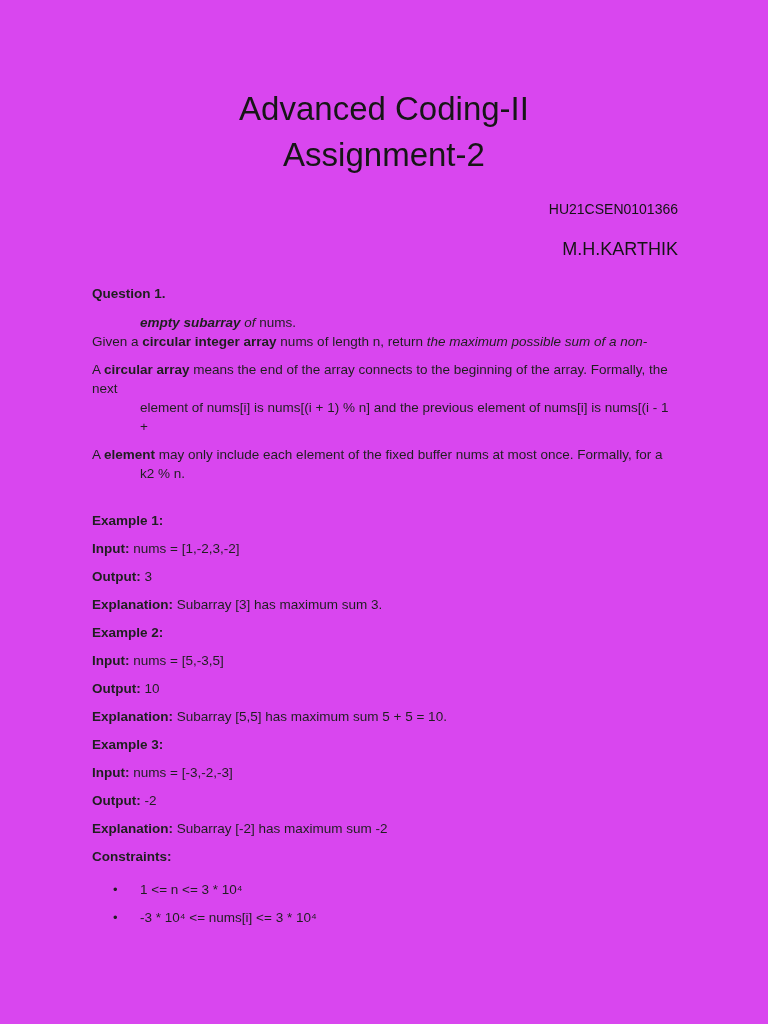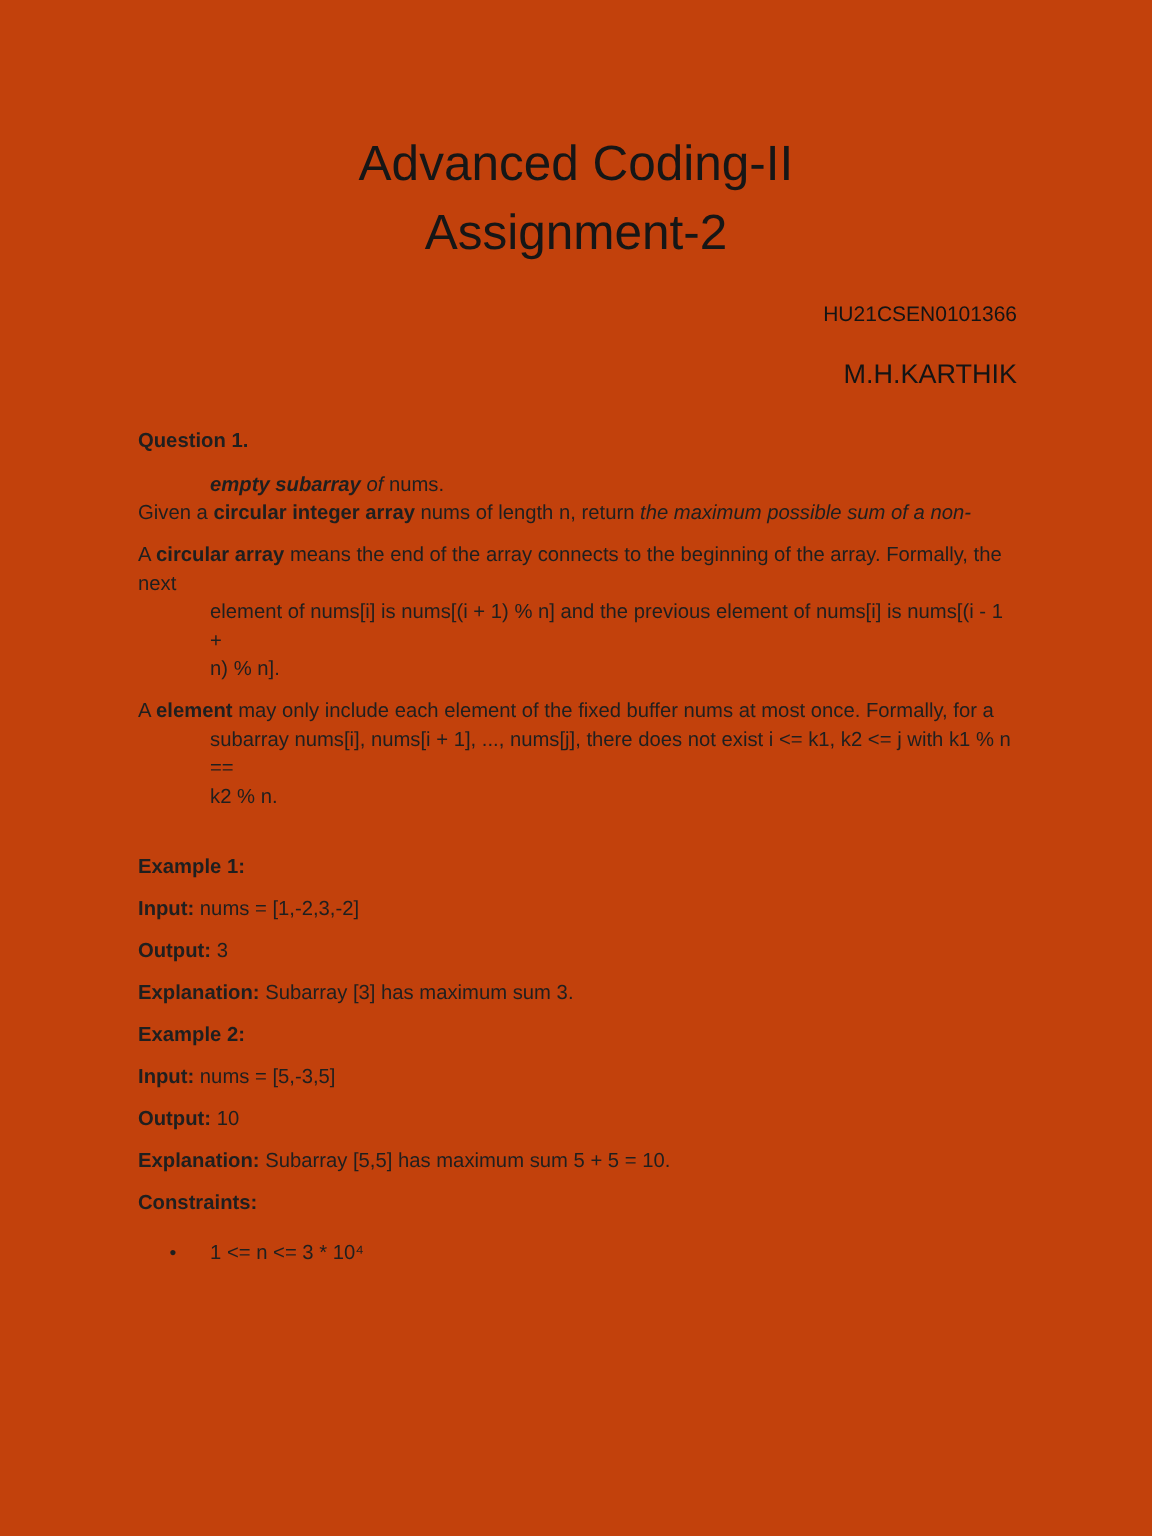--- a/index.html
+++ b/index.html
@@ -4,21 +4,21 @@
 <style>
   html, body {
     margin: 0;
     padding: 0;
     background: #ffffff;
   }
   .page {
     position: relative;
     width: 768px;
     height: 1024px;
-    background: #c2410c;
+    background: #d946ef;
     font-family: "Liberation Sans", sans-serif;
     color: #1f1f1f;
     overflow: hidden;
   }
   .doc-title {
     margin: 86px 0 0 0;
     text-align: center;
     font-size: 33px;
     font-weight: 400;
     line-height: 46px;
@@ -99,49 +99,54 @@
     <div class="qheading">Question 1.</div>
 
     <div class="para">
       <div class="pline cont"><span class="bi">empty subarray</span><span class="i"> of </span><span>nums.</span></div>
       <div class="pline"><span>Given a </span><span class="b">circular integer array</span><span> nums of length n, return </span><span class="i">the maximum possible sum of a non-</span></div>
     </div>
 
     <div class="para">
       <div class="pline"><span>A </span><span class="b">circular array</span><span> means the end of the array connects to the beginning of the array. Formally, the next</span></div>
       <div class="pline cont">element of nums[i] is nums[(i + 1) % n] and the previous element of nums[i] is nums[(i - 1 +</div>
-      <div class="pline cont">n) % n].</div>
     </div>
 
     <div class="para">
       <div class="pline"><span>A </span><span class="b">element</span><span> may only include each element of the fixed buffer nums at most once. Formally, for a</span></div>
-      <div class="pline cont">subarray nums[i], nums[i + 1], ..., nums[j], there does not exist i &lt;= k1, k2 &lt;= j with k1 % n ==</div>
       <div class="pline cont">k2 % n.</div>
     </div>
 
     <div class="examples">
 
       <div>
         <div class="exline b">Example 1:</div>
         <div class="exline"><span class="b">Input:</span><span> nums = [1,-2,3,-2]</span></div>
         <div class="exline"><span class="b">Output:</span><span> 3</span></div>
         <div class="exline"><span class="b">Explanation:</span><span> Subarray [3] has maximum sum 3.</span></div>
       </div>
 
       <div>
         <div class="exline b">Example 2:</div>
         <div class="exline"><span class="b">Input:</span><span> nums = [5,-3,5]</span></div>
         <div class="exline"><span class="b">Output:</span><span> 10</span></div>
         <div class="exline"><span class="b">Explanation:</span><span> Subarray [5,5] has maximum sum 5 + 5 = 10.</span></div>
       </div>
 
+      <div>
+        <div class="exline b">Example 3:</div>
+        <div class="exline"><span class="b">Input:</span><span> nums = [-3,-2,-3]</span></div>
+        <div class="exline"><span class="b">Output:</span><span> -2</span></div>
+        <div class="exline"><span class="b">Explanation:</span><span> Subarray [-2] has maximum sum -2</span></div>
+      </div>
 
     </div>
 
     <div class="constraints-heading">Constraints:</div>
 
     <div>
       <div class="bullet-row"><span class="bullet-glyph">•</span><span>1 &lt;= n &lt;= 3 * 10⁴</span></div>
+      <div class="bullet-row"><span class="bullet-glyph">•</span><span>-3 * 10⁴ &lt;= nums[i] &lt;= 3 * 10⁴</span></div>
     </div>
 
   </div>
 
 </div>
 
 </body></html>

